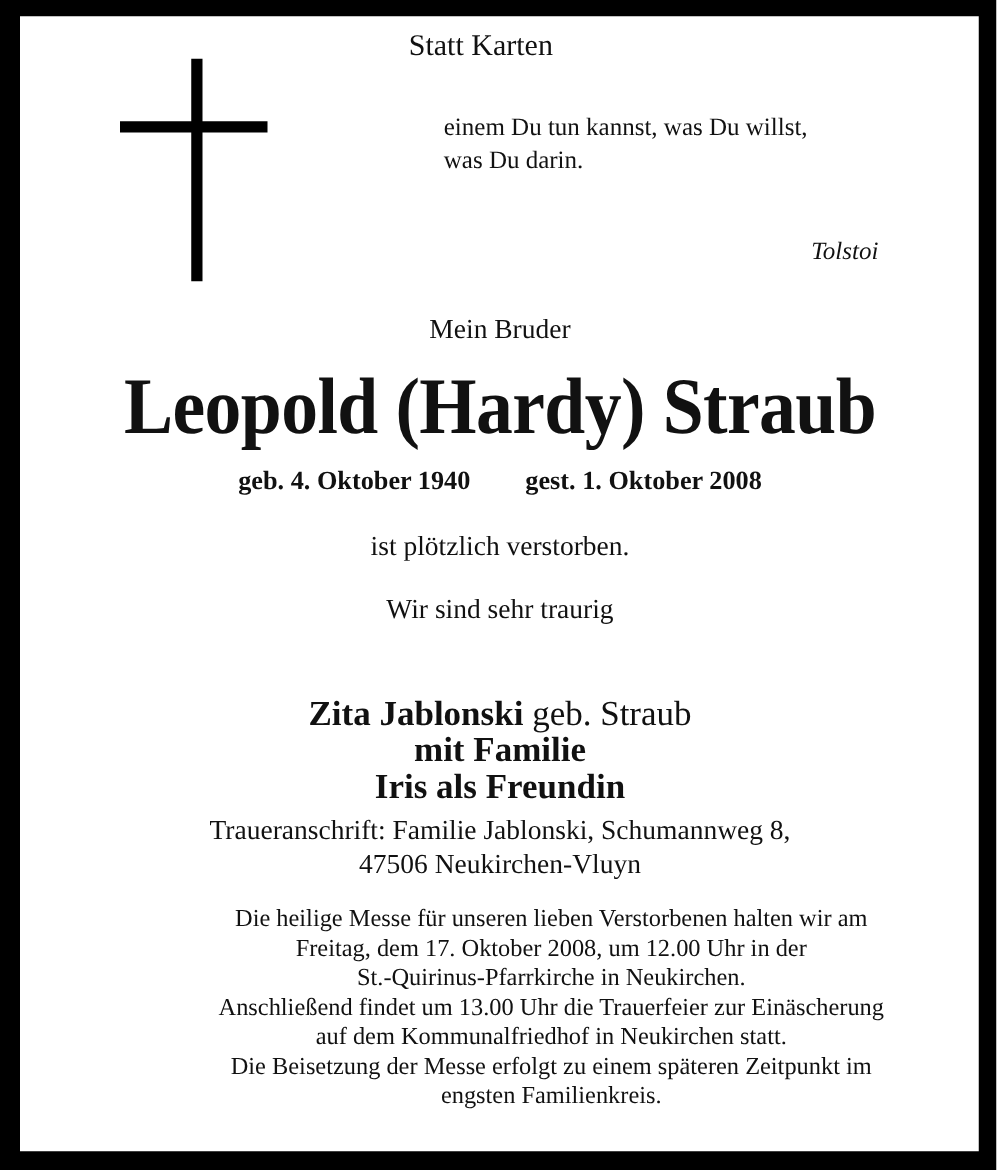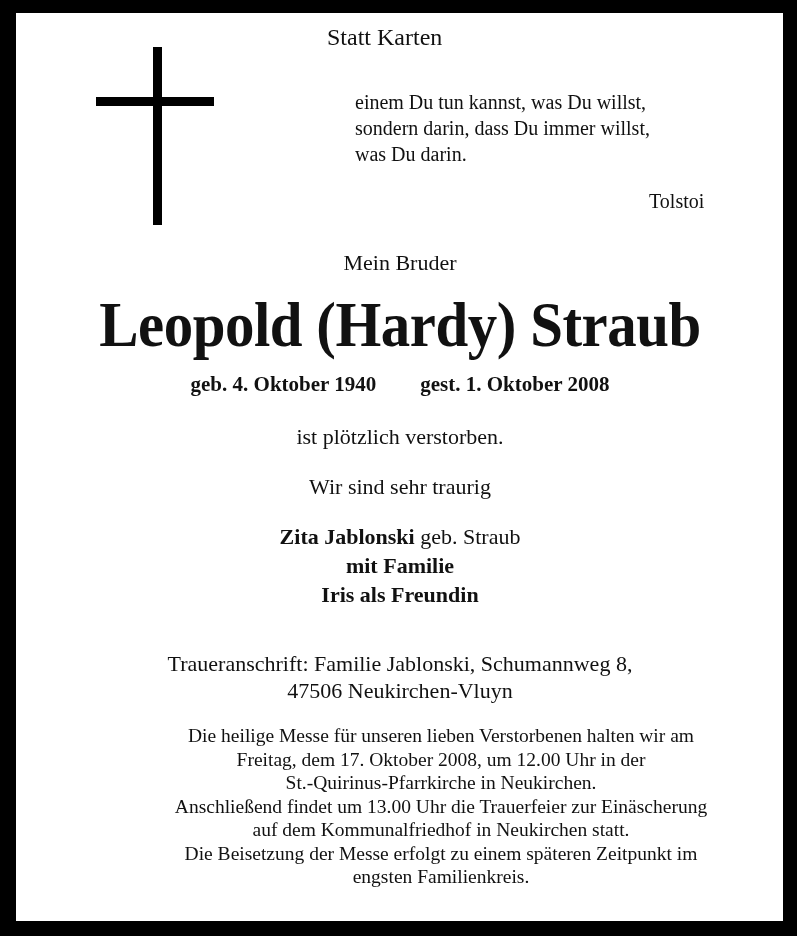--- a/index.html
+++ b/index.html
@@ -12,48 +12,47 @@
     position: absolute; left: 16px; top: 13px; width: 767px; height: 908px;
     background: #ffffff;
   }
   .serif { font-family: "Liberation Serif", "DejaVu Serif", serif; color: #111; }
   .abs { position: absolute; white-space: nowrap; }
   .cross-v { position: absolute; left: 153px; top: 47px; width: 9px; height: 178px; background: #000; }
   .cross-h { position: absolute; left: 96px; top: 97px; width: 118px; height: 9px; background: #000; }
   .statt { left: 327px; top: 24px; font-size: 24px; }
   .quote { left: 355px; top: 89px; font-size: 20px; line-height: 26px; }
   .quote div { white-space: nowrap; }
-  .author { left: 649px; top: 190px; font-size: 20px; }
+  .author { left: 649px; top: 190px; font-size: 20px; font-style: italic; }
   .center { left: 0; width: 800px; text-align: center; }
   .intro { top: 250px; font-size: 22px; }
   .name { top: 288px; font-size: 64px; font-weight: bold; letter-spacing: -0.5px; transform: scaleX(0.92); transform-origin: 400px 0; }
   .dates { top: 372px; font-size: 21px; font-weight: bold; }
   .dates span.gap { display: inline-block; width: 44px; }
   .died { top: 424px; font-size: 22px; }
   .sad { top: 474px; font-size: 22px; }
-  .family { top: 522px; font-size: 22px; line-height: 29px; }
+  .family { top: 557px; font-size: 28px; line-height: 29px; }
   .family .b { font-weight: bold; }
   .address { top: 650px; font-size: 22px; line-height: 27px; }
   .mass { top: 724px; font-size: 19.5px; line-height: 23.5px; padding-left: 41px; }
 </style>
 </head>
 <body>
 
 <div class="frame">
   <div class="inner"></div>
 </div>
 
 <div class="cross-v"></div>
 <div class="cross-h"></div>
 
 <div class="abs serif statt">Statt Karten</div>
 
 <div class="abs serif quote">
   <div>einem Du tun kannst, was Du willst,</div>
-  <div>sondern darin, dass Du immer willst,</div>
   <div>was Du darin.</div>
 </div>
 <div class="abs serif author">Tolstoi</div>
 
 <div class="abs serif center intro">Mein Bruder</div>
 
 <div class="abs serif center name">Leopold (Hardy) Straub</div>
 
 <div class="abs serif center dates">
   <span>geb. 4. Oktober 1940</span><span class="gap"></span><span>gest. 1. Oktober 2008</span>

